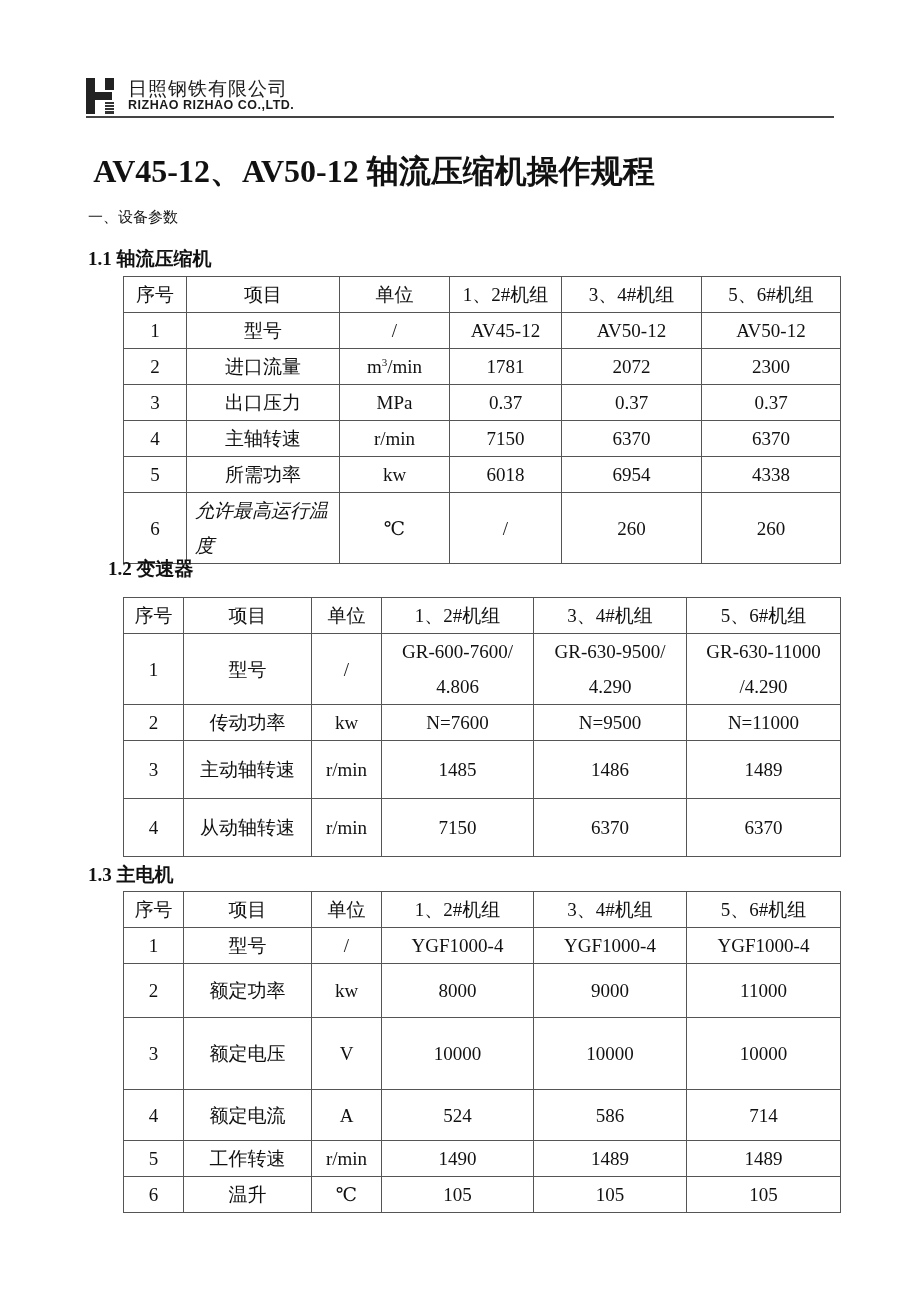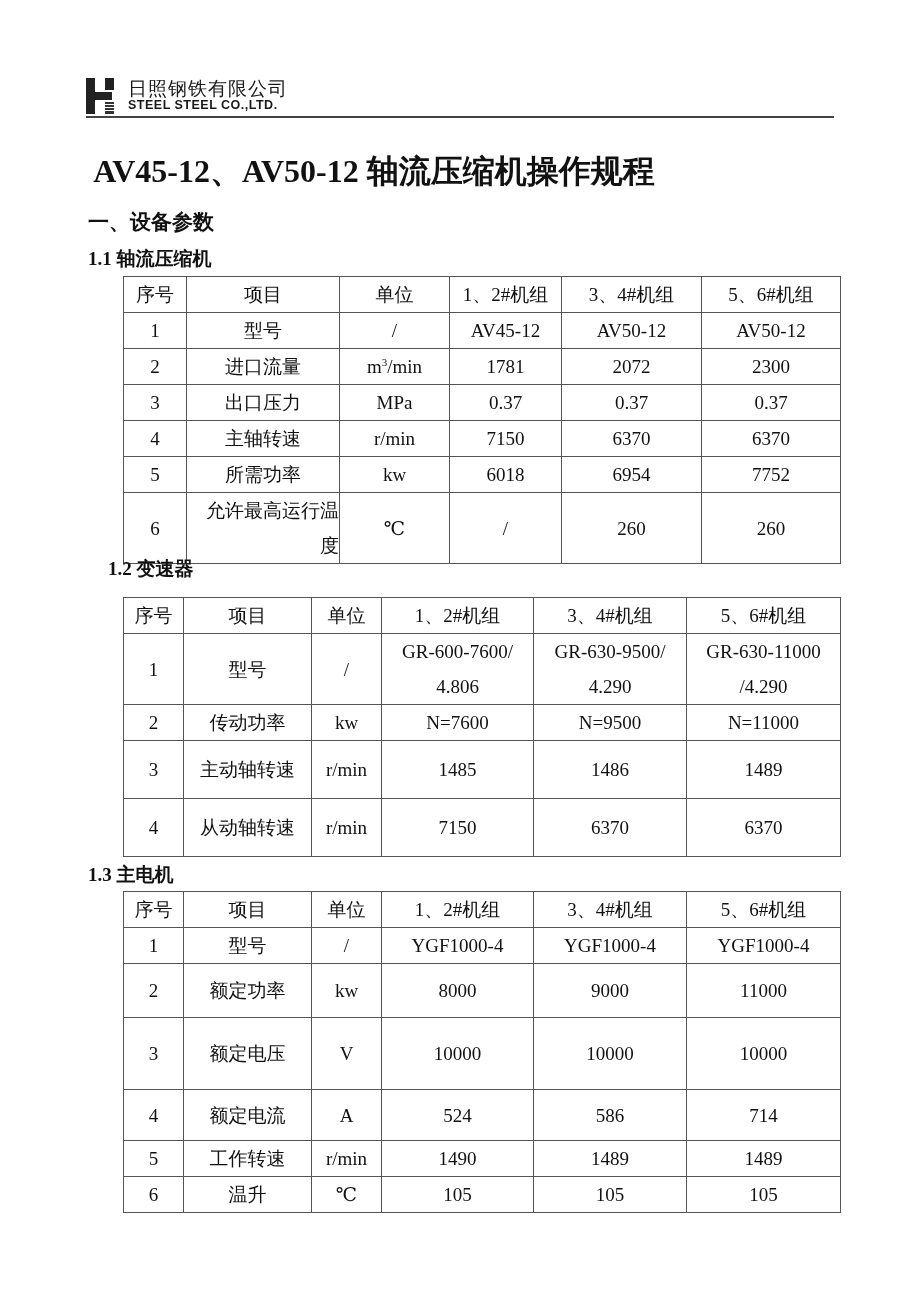--- a/index.html
+++ b/index.html
@@ -7,44 +7,44 @@
          font-family: "Liberation Serif", "DejaVu Serif", serif; color: #111; }
   .header { position: absolute; left: 86px; top: 74px; width: 748px; height: 44px; }
   .logo-mark { position: absolute; left: 0; top: 4px; width: 34px; height: 36px; }
   .logo-cn { position: absolute; left: 42px; top: 2px; font-family: "DejaVu Sans", sans-serif;
              font-weight: normal; font-size: 19px; letter-spacing: 1px; color: #1a1a1a; }
   .logo-en { position: absolute; left: 42px; top: 24px; font-family: "Liberation Sans", sans-serif;
              font-weight: bold; font-size: 12.5px; letter-spacing: 0.5px; color: #1a1a1a; }
   .header-rule { position: absolute; left: 0; top: 42px; width: 748px; height: 2px; background: #444; }
   .title { position: absolute; left: 0; width: 748px; top: 150px; text-align: center;
            font-size: 32px; font-weight: bold; }
-  .h1 { position: absolute; left: 88px; top: 208px; font-size: 21px; font-weight: bold; }
+  .h1 { position: absolute; left: 88px; top: 208px; font-size: 15px; font-weight: normal; }
   .h2 { position: absolute; left: 88px; font-size: 19px; font-weight: bold; }
   table { position: absolute; left: 80px; border-collapse: collapse; table-layout: fixed; margin-left: 43px; }
   td { border: 1.3px solid #555; text-align: center; vertical-align: middle; padding: 0;
        font-size: 19px; line-height: 35px; }
   td.wrap { line-height: 35px; }
-  td.left { text-align: right; padding-left: 8px; }
+  td.left { text-align: left; padding-left: 8px; font-style: italic; }
   sup { font-size: 11px; line-height: 0; }
 </style>
 </head>
 <body>
 
 <div class="header">
   <svg class="logo-mark" viewBox="0 0 34 36">
     <rect x="0" y="0" width="9" height="36" fill="#222"></rect>
     <rect x="0" y="14" width="26" height="8" fill="#222"></rect>
     <rect x="19" y="0" width="9" height="12" fill="#222"></rect>
     <rect x="19" y="24" width="9" height="2" fill="#333"></rect>
     <rect x="19" y="27" width="9" height="2" fill="#333"></rect>
     <rect x="19" y="30" width="9" height="2" fill="#333"></rect>
     <rect x="19" y="33" width="9" height="3" fill="#333"></rect>
   </svg>
   <div class="logo-cn">日照钢铁有限公司</div>
-  <div class="logo-en">STEEL STEEL CO.,LTD.</div>
+  <div class="logo-en">RIZHAO RIZHAO CO.,LTD.</div>
   <div class="header-rule"></div>
 </div>
 
 <div class="title">AV45-12、AV50-12 轴流压缩机操作规程</div>
 <div class="h1">一、设备参数</div>
 
 <div class="h2" style="top:246px;">1.1 轴流压缩机</div>
 <table style="top:276px; width:717px;">
   <colgroup>
       <col style="width:63px">
@@ -94,21 +94,21 @@
     <td>7150</td>
     <td>6370</td>
     <td>6370</td>
   </tr>
   <tr>
     <td>5</td>
     <td>所需功率</td>
     <td>kw</td>
     <td>6018</td>
     <td>6954</td>
-    <td>7752</td>
+    <td>4338</td>
   </tr>
   <tr style="height:70px;">
     <td>6</td>
     <td class="left wrap">允许最高运行温度</td>
     <td>℃</td>
     <td>/</td>
     <td>260</td>
     <td>260</td>
   </tr>
 </tbody>

